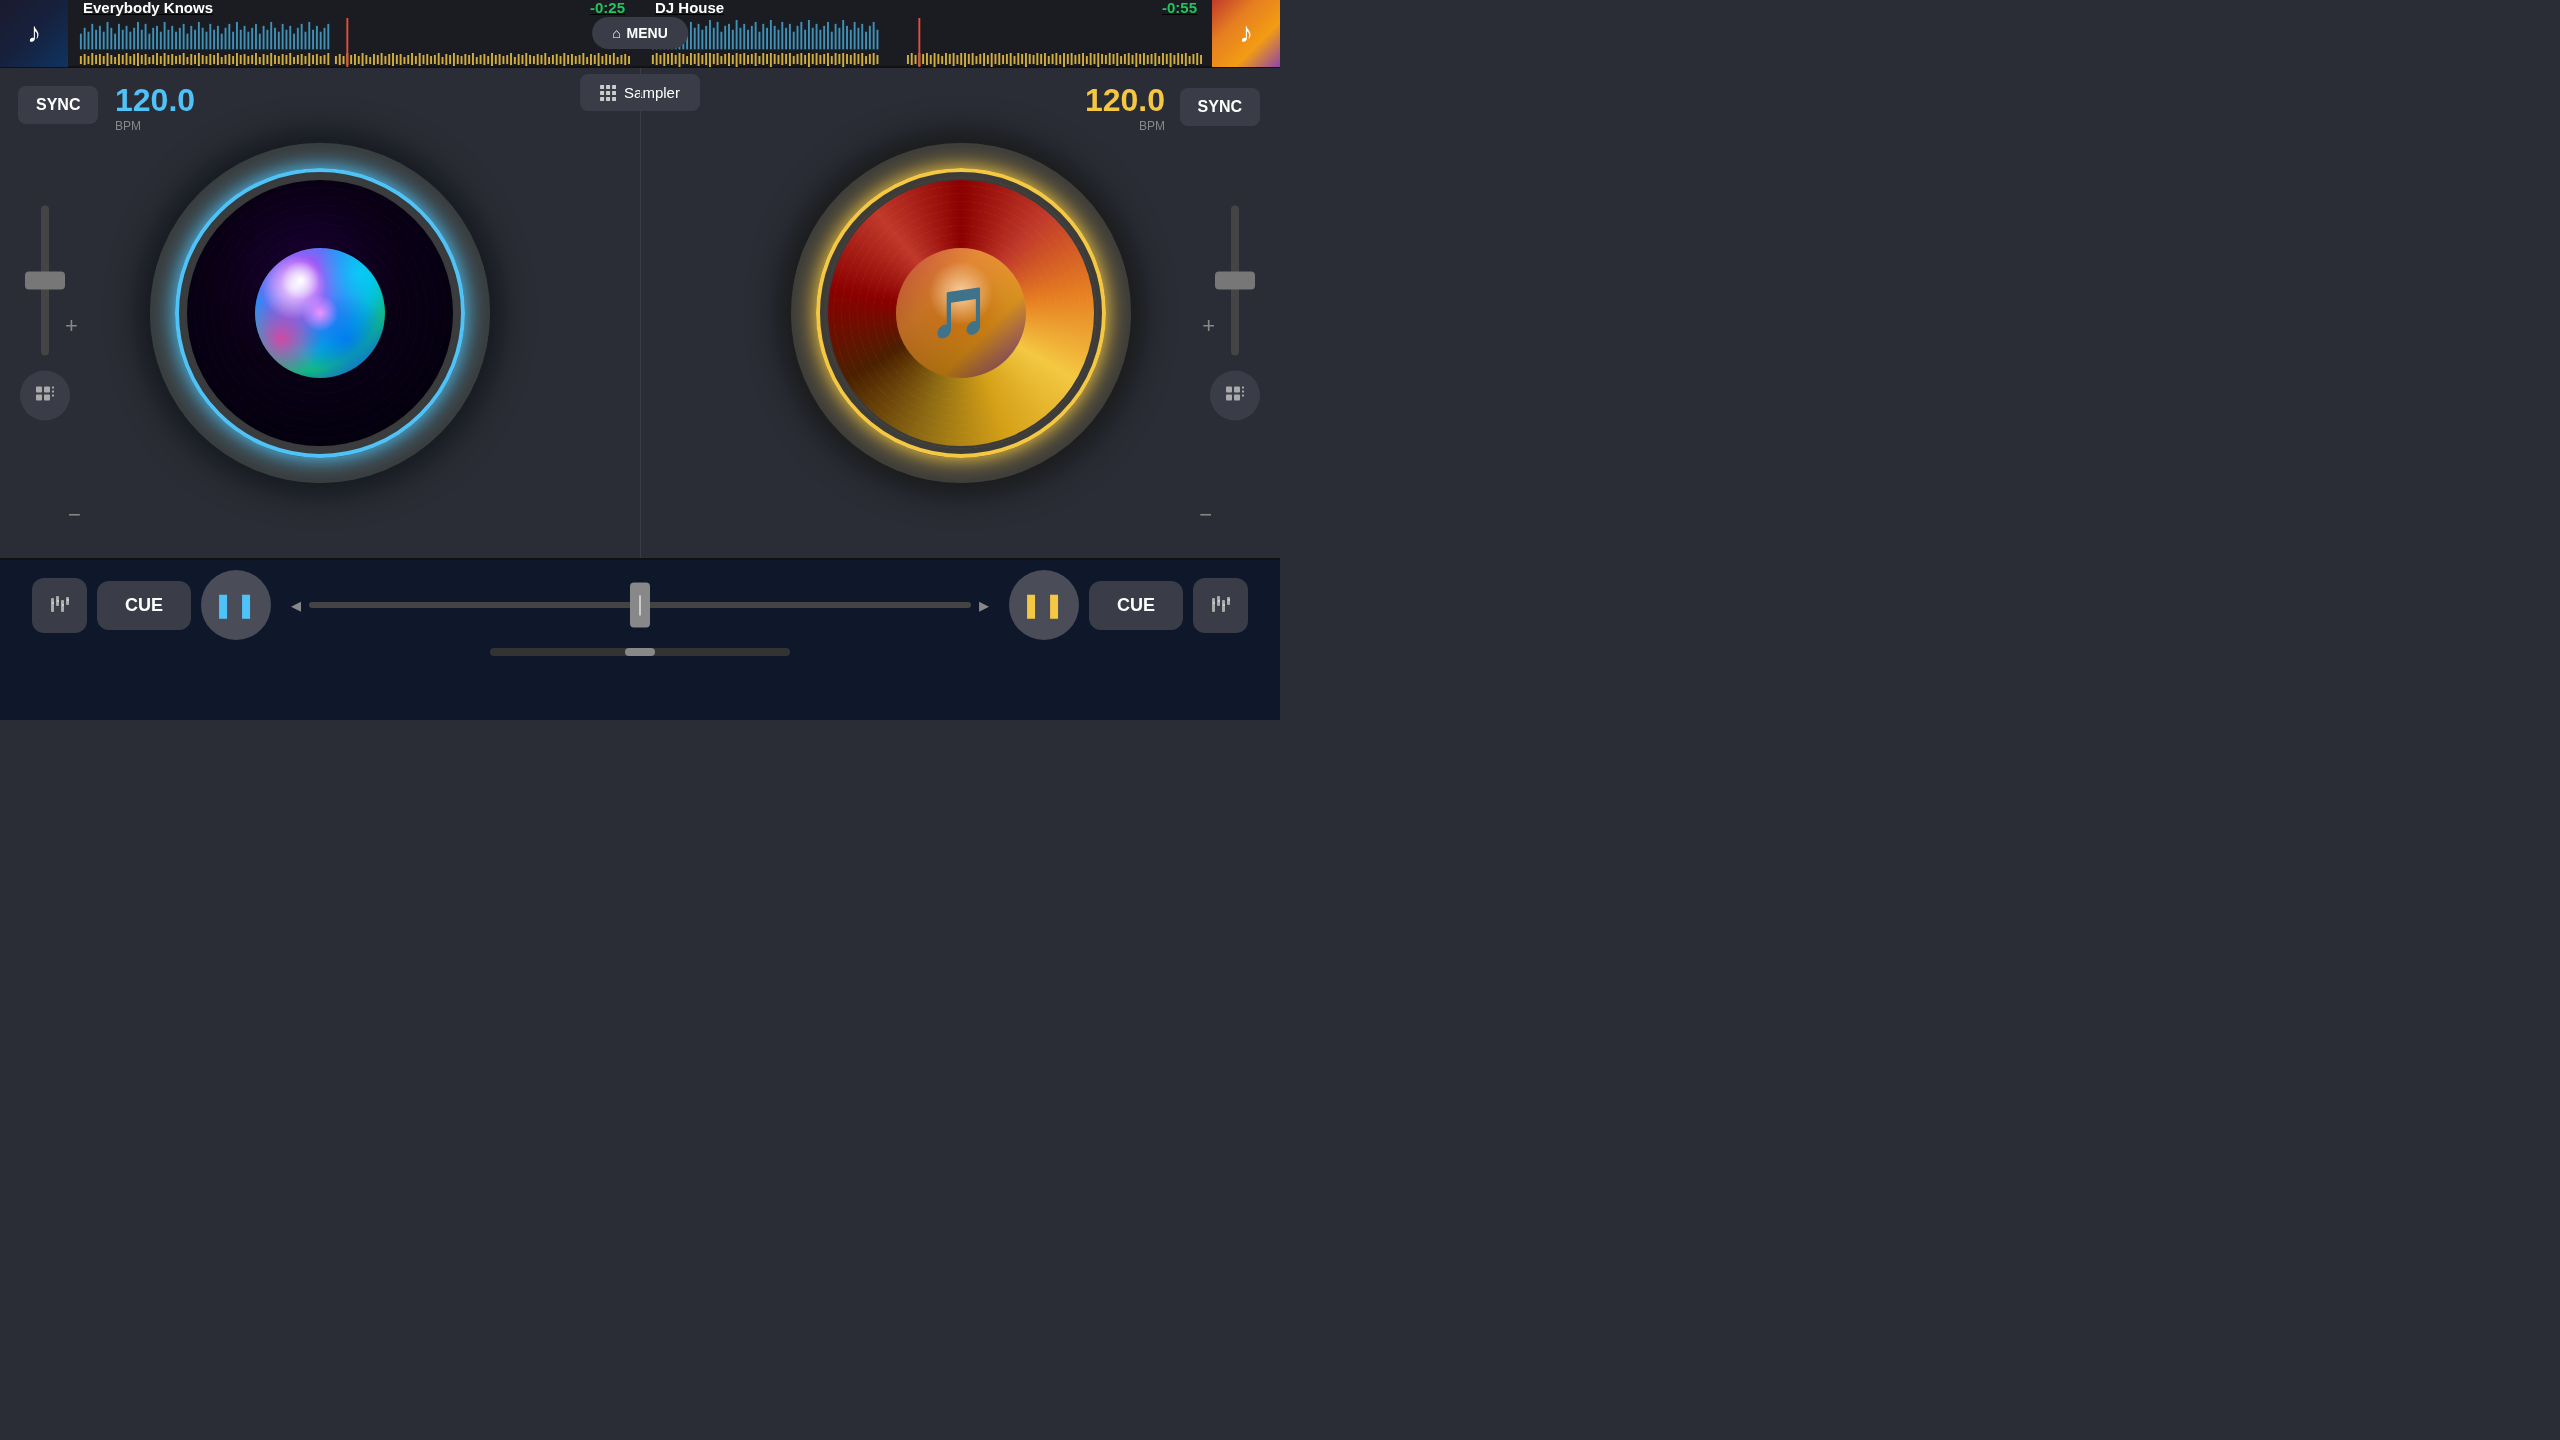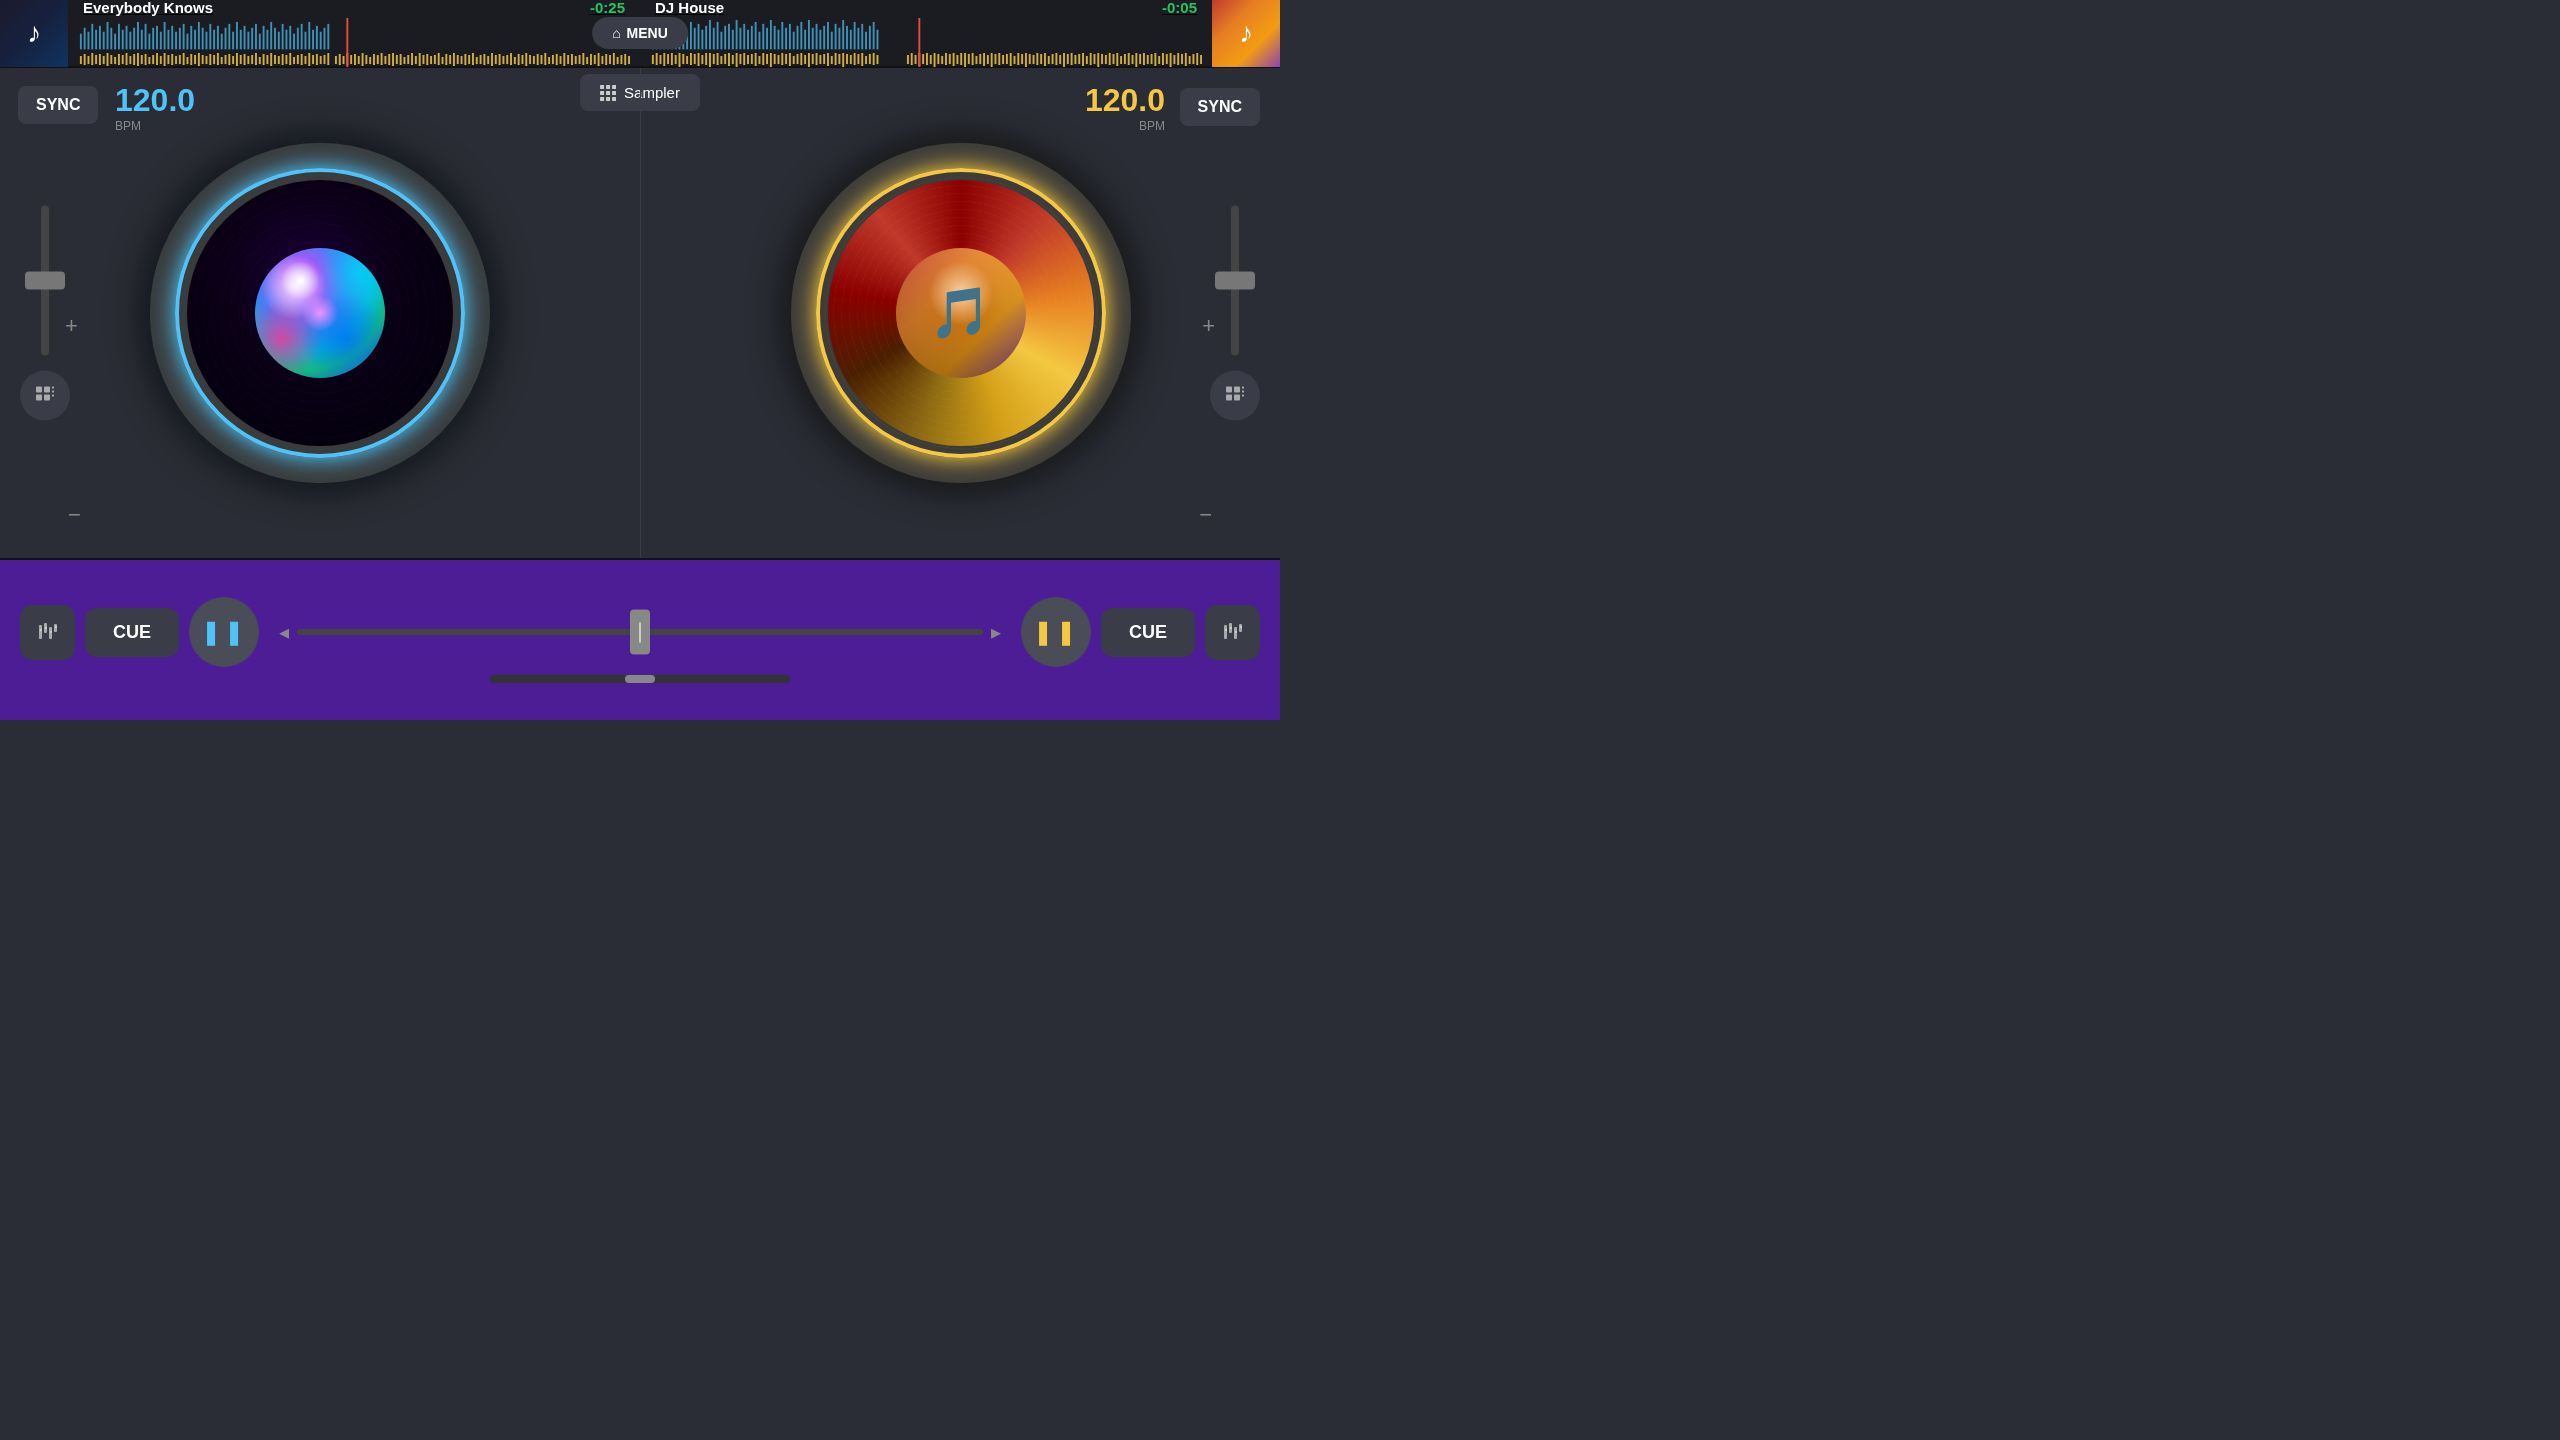--- a/index.html
+++ b/index.html
@@ -249,27 +249,27 @@
       display: flex;
       align-items: center;
       gap: 8px;
       white-space: nowrap;
     }
 
     
     .bottom-bar {
       width: 100%;
       height: 162px;
-      background: #4c1d95;
+      background: #0f172a;
       border-top: 2px solid #111;
       display: flex;
       flex-direction: column;
       align-items: center;
-      justify-content: center;
-      padding: 10px 20px;
+      justify-content: flex-start;
+      padding: 10px 32px;
     }
     .bottom-controls {
       width: 100%;
       display: flex;
       align-items: center;
       justify-content: space-between;
       gap: 10px;
     }
     .eq-btn {
       width: 55px;
@@ -637,21 +637,21 @@
   </div>
 
   <button class="menu-button">
     <span>⌂</span>
     <span>MENU</span>
   </button>
 
   <div class="waveform-section">
     <div class="track-info-row">
       <span class="track-title">DJ House</span>
-      <span class="track-time">-0:05</span>
+      <span class="track-time">-0:55</span>
     </div>
     <div class="waveform-container">
       <svg class="waveform-svg" viewBox="0 0 580 18" preserveAspectRatio="none">
         <rect x="0" y="0" width="580" height="18" fill="transparent"></rect>
         <g fill="#4fc3f7" opacity="0.7">
           <rect x="2" y="5" width="2" height="11"></rect>
             <rect x="6" y="3" width="2" height="13"></rect>
             <rect x="10" y="6" width="2" height="10"></rect>
             <rect x="14" y="2" width="2" height="14"></rect>
             <rect x="18" y="5" width="2" height="11"></rect>

